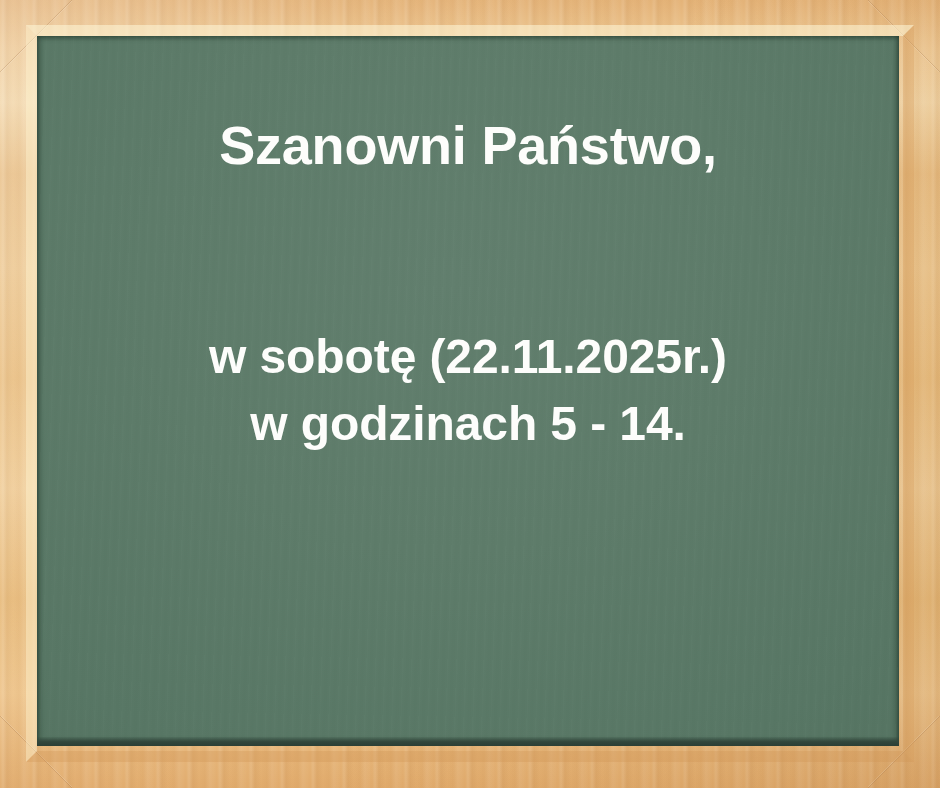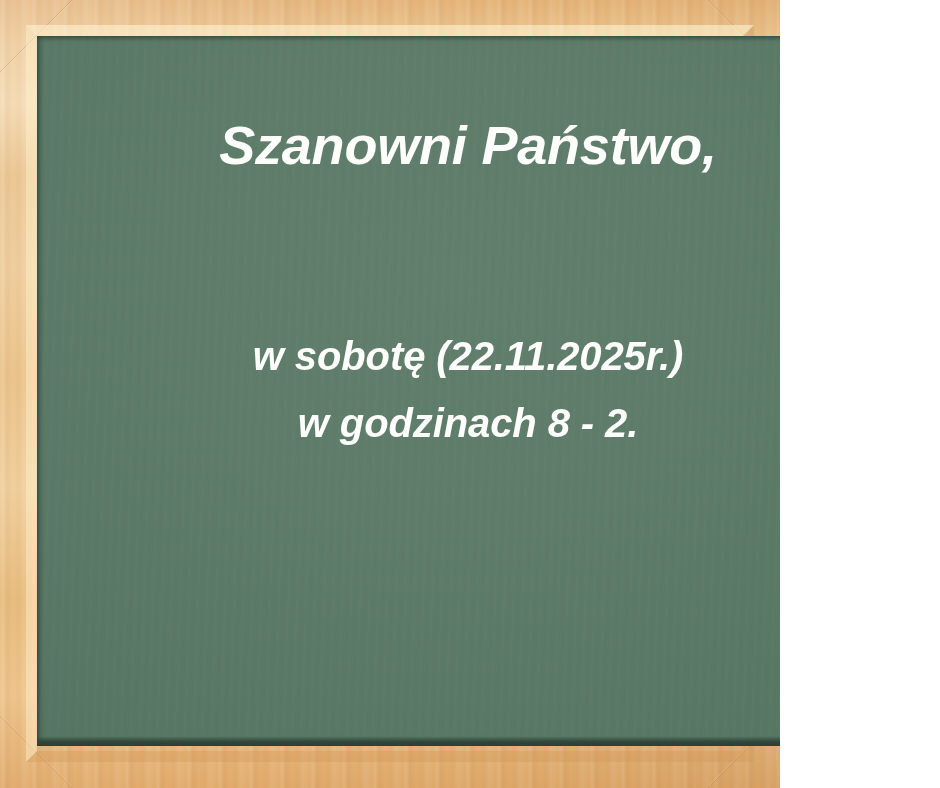--- a/index.html
+++ b/index.html
@@ -7,24 +7,23 @@
     margin: 0;
     padding: 0;
     background: #ffffff;
   }
   body {
     font-family: "Liberation Sans", sans-serif;
   }
 
   .stage {
     position: relative;
-    width: 780px;
+    width: 940px;
     height: 788px;
     overflow: hidden;
-    font-style: italic;
   }
 
   
   .frame {
     position: absolute;
     inset: 0;
     background:
       
       repeating-linear-gradient(
         90deg,
@@ -154,21 +153,21 @@
     line-height: 1.18;
     letter-spacing: -0.2px;
   }
   .body-block {
     position: absolute;
     left: 0;
     right: 0;
     top: 287px;
   }
   .body-line {
-    font-size: 40px;
+    font-size: 48px;
     font-weight: bold;
     line-height: 67px;
     letter-spacing: -0.1px;
     white-space: nowrap;
   }
 </style>
 </head>
 <body>
 
 <div class="stage">
@@ -185,21 +184,21 @@
 
   <div class="board">
     <div class="board-grain"></div>
 
     <div class="board-text">
 
       <div class="headline">Szanowni Państwo,</div>
 
       <div class="body-block">
         <div class="body-line">w sobotę (22.11.2025r.)</div>
-        <div class="body-line">w godzinach 8 - 2.</div>
+        <div class="body-line">w godzinach 5 - 14.</div>
       </div>
 
     </div>
 
     <div class="board-shadow-bottom"></div>
   </div>
 
 </div>
 
 </body></html>

